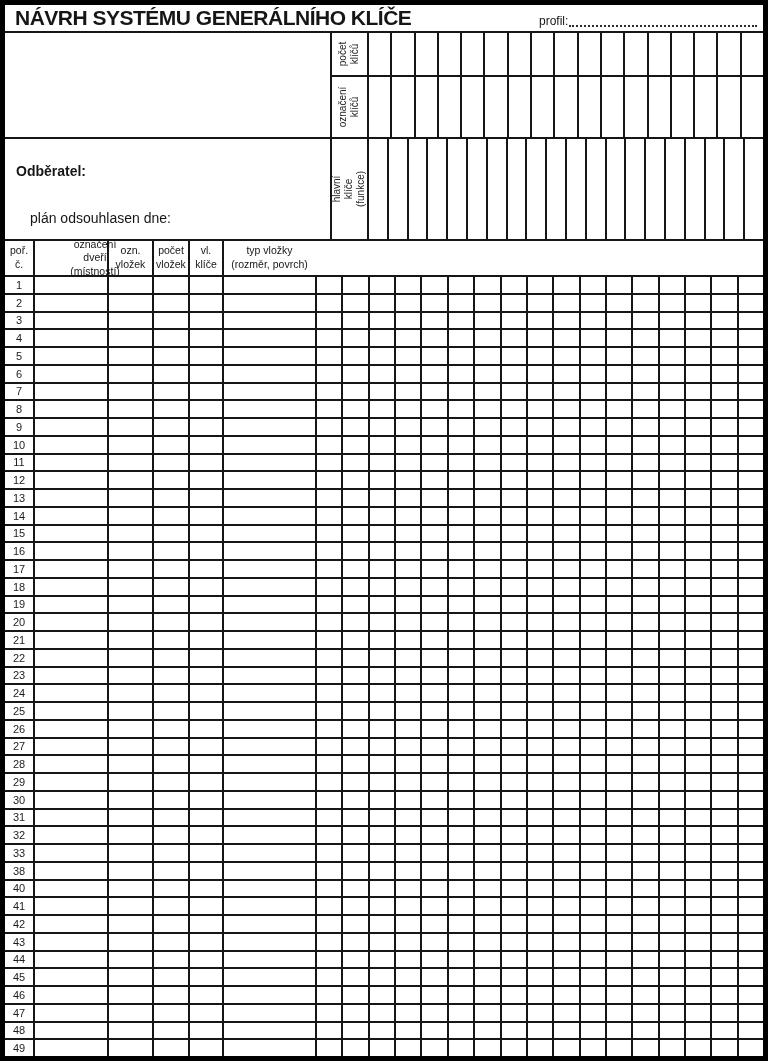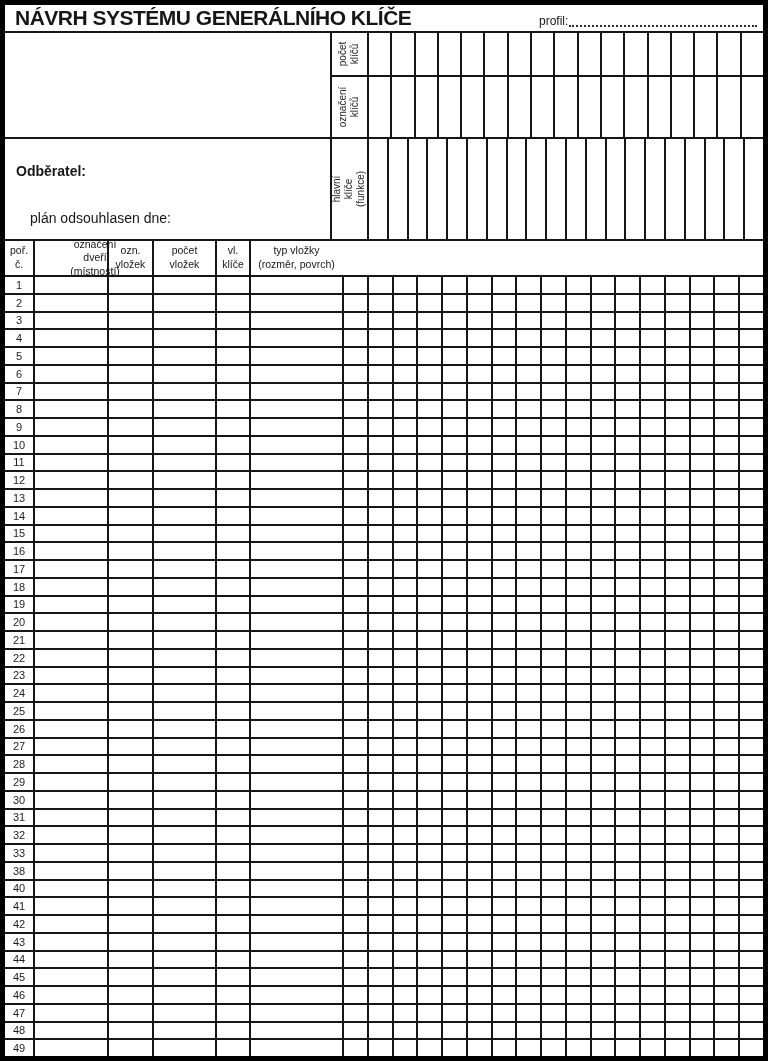--- a/index.html
+++ b/index.html
@@ -77,21 +77,21 @@
   .thead > div{
     display:flex;align-items:center;justify-content:center;
     white-space:pre-line;
   }
   .thead > * + *{border-left:var(--line);}
 
   
   .c1{width:28px;flex:none;border-radius:7px;}
   .c2{width:74px;flex:none;padding-left:48px;}
   .c3{width:45px;flex:none;}
-  .c4{width:63px;flex:none;text-align:center;}
+  .c4{width:36px;flex:none;text-align:center;}
   .c5{width:34px;flex:none;}
   .c6{width:93px;flex:none;}
   .ckeys{flex:1;}
 
   
   .tbody{flex:1;display:flex;flex-direction:column;}
   .body-row{flex:1;display:flex;border-bottom:var(--line);}
   .body-row:last-child{border-bottom:none;}
   .body-row > * + *{border-left:var(--line);}
   .row-num{

